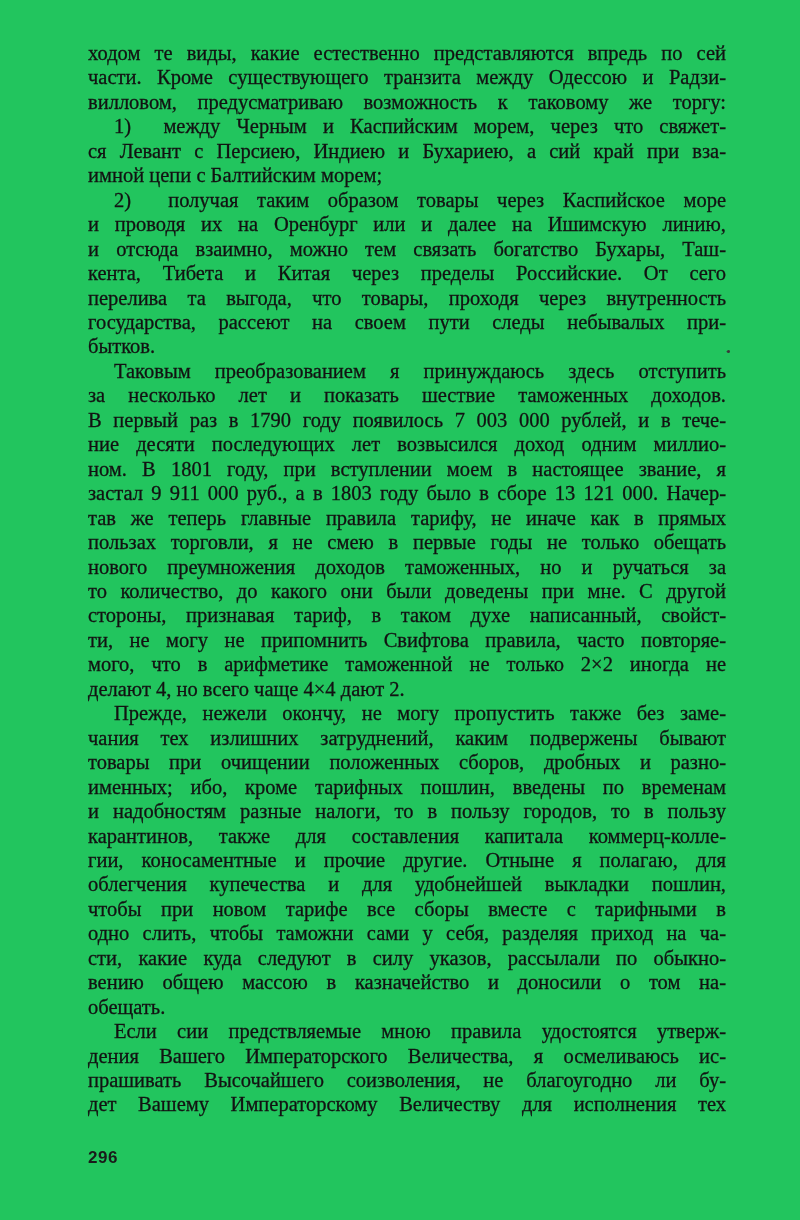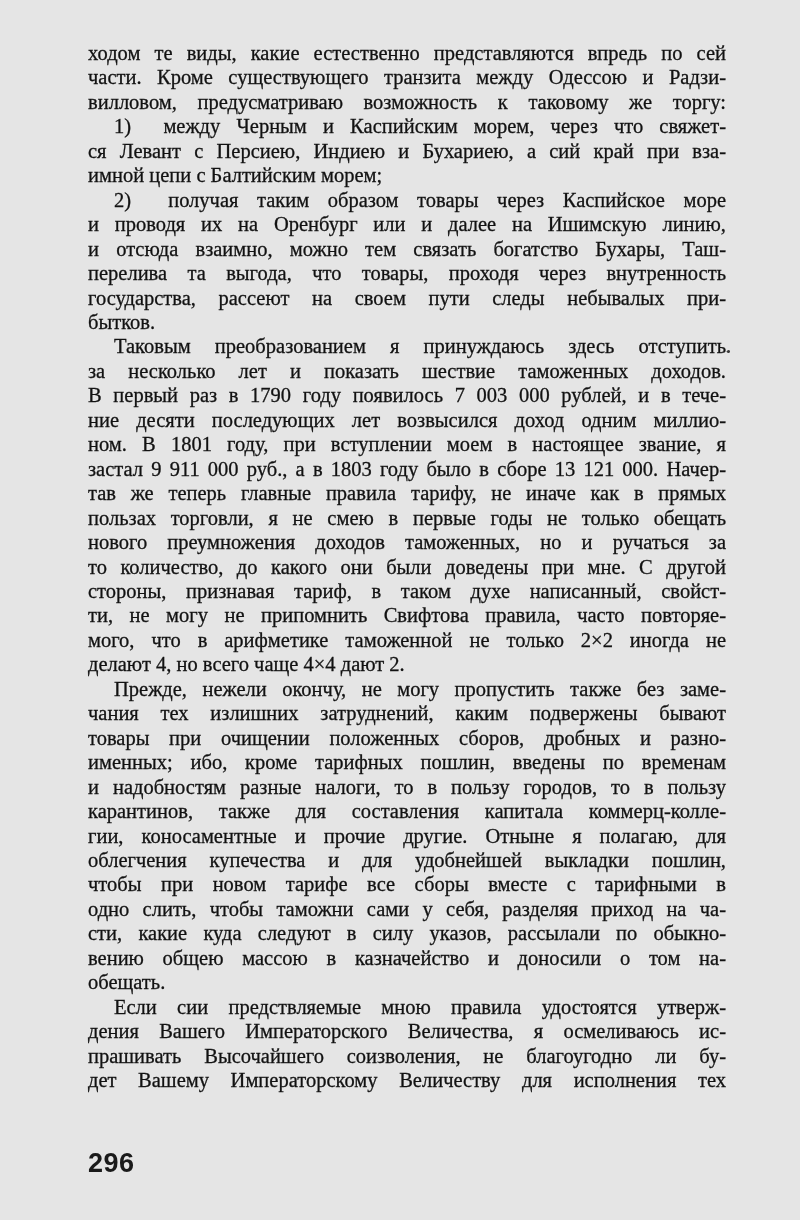--- a/index.html
+++ b/index.html
@@ -10,21 +10,21 @@
     overflow: hidden;
   }
   body {
     background: #ffffff;
     font-family: "Liberation Serif", "DejaVu Serif", serif;
   }
   .page {
     position: relative;
     width: 800px;
     height: 1220px;
-    background: #e5e5e5;
+    background: #22c55e;
     color: #121212;
   }
   .text-block {
     position: absolute;
     left: 88px;
     top: 41px;
     width: 638px;
     font-size: 20.5px;
     line-height: 24.45px;
     -webkit-text-stroke: 0.3px #141414;
@@ -37,21 +37,21 @@
     text-align-last: left;
   }
   .line.indent {
     padding-left: 26px;
   }
   .page-number {
     position: absolute;
     left: 88px;
     top: 1148px;
     font-family: "Liberation Sans", "DejaVu Sans", sans-serif;
-    font-size: 27px;
+    font-size: 17px;
     font-weight: bold;
     letter-spacing: 0.5px;
     color: #1a1a1a;
   }
   .scan-artifact {
     position: absolute;
     left: 727px;
     top: 350px;
     width: 3px;
     height: 3px;
@@ -67,20 +67,21 @@
   <div class="text-block" id="text-block">
       <div class="line">ходом те виды, какие естественно представляются впредь по сей</div>
       <div class="line">части. Кроме существующего транзита между Одессою и Радзи-</div>
       <div class="line">вилловом, предусматриваю возможность к таковому же торгу:</div>
       <div class="line indent">1)&nbsp; между Черным и Каспийским морем, через что свяжет-</div>
       <div class="line">ся Левант с Персиею, Индиею и Бухариею, а сий край при вза-</div>
       <div class="line left">имной цепи с Балтийским морем;</div>
       <div class="line indent">2)&nbsp; получая таким образом товары через Каспийское море</div>
       <div class="line">и проводя их на Оренбург или и далее на Ишимскую линию,</div>
       <div class="line">и отсюда взаимно, можно тем связать богатство Бухары, Таш-</div>
+      <div class="line">кента, Тибета и Китая через пределы Российские. От сего</div>
       <div class="line">перелива та выгода, что товары, проходя через внутренность</div>
       <div class="line">государства, рассеют на своем пути следы небывалых при-</div>
       <div class="line left">бытков.</div>
       <div class="line indent">Таковым преобразованием я принуждаюсь здесь отступить</div>
       <div class="line">за несколько лет и показать шествие таможенных доходов.</div>
       <div class="line">В первый раз в 1790 году появилось 7 003 000 рублей, и в тече-</div>
       <div class="line">ние десяти последующих лет возвысился доход одним миллио-</div>
       <div class="line">ном. В 1801 году, при вступлении моем в настоящее звание, я</div>
       <div class="line">застал 9 911 000 руб., а в 1803 году было в сборе 13 121 000. Начер-</div>
       <div class="line">тав же теперь главные правила тарифу, не иначе как в прямых</div>

